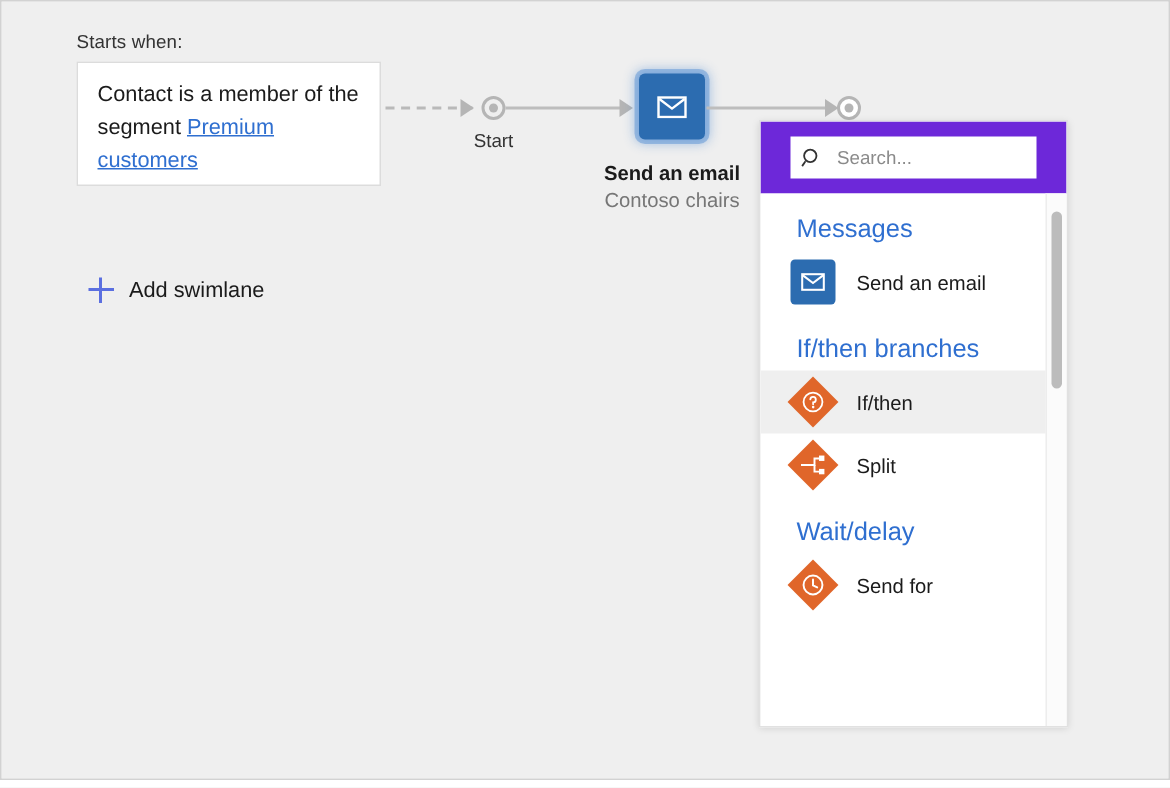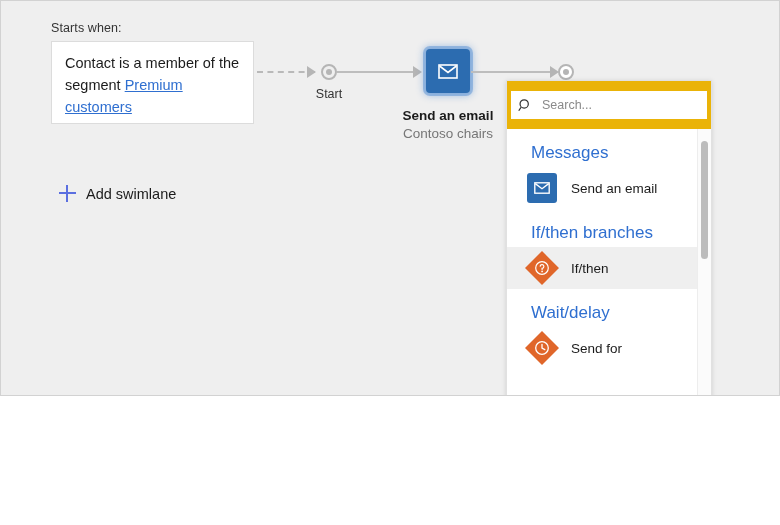--- a/index.html
+++ b/index.html
@@ -8,21 +8,21 @@
   }
   body {
     width: 780px;
     height: 525px;
     font-family: "Liberation Sans", sans-serif;
     background: #ffffff;
   }
   #app {
     position: relative;
     width: 780px;
-    height: 396px;
+    height: 520px;
     box-sizing: border-box;
     border: 1px solid #d2d2d2;
     background: #efefef;
     overflow: hidden;
   }
 
   
   .canvas {
     position: absolute;
     inset: 0;
@@ -191,23 +191,23 @@
     width: 206px;
     height: 405px;
     background: #ffffff;
     border: 1px solid #e1e1e1;
     box-sizing: border-box;
     box-shadow: 0 1px 5px rgba(0,0,0,.13);
     overflow: hidden;
   }
   .panel-header {
     height: 48px;
-    background: #eab308;
-    box-sizing: border-box;
-    padding: 10px 4px;
+    background: #6d28d9;
+    box-sizing: border-box;
+    padding: 10px 20px;
   }
   .search-box {
     display: flex;
     align-items: center;
     height: 28px;
     background: #ffffff;
     padding: 0 7px;
     box-sizing: border-box;
   }
   .search-icon {
@@ -382,20 +382,32 @@
       <div class="panel-item is-active">
         <span class="diamond">
           <svg width="16" height="16" viewBox="0 0 16 16">
             <circle cx="8" cy="8" r="6.3" fill="none" stroke="#ffffff" stroke-width="1.2"></circle>
             <path d="M6.2 6.2a1.85 1.85 0 1 1 1.9 2.1v1.2" fill="none" stroke="#ffffff" stroke-width="1.2" stroke-linecap="round"></path>
             <circle cx="8.1" cy="11.4" r=".85" fill="#ffffff"></circle>
           </svg>
         </span>
         <span class="panel-item-label">If/then</span>
       </div>
+      <div class="panel-item">
+        <span class="diamond">
+          <svg width="18" height="16" viewBox="0 0 18 16">
+            <line x1="1" y1="8" x2="7" y2="8" stroke="#ffffff" stroke-width="1.3"></line>
+            <path d="M7 8 L10 8 L10 3.6 L13 3.6" fill="none" stroke="#ffffff" stroke-width="1.3"></path>
+            <path d="M10 8 L10 12.4 L13 12.4" fill="none" stroke="#ffffff" stroke-width="1.3"></path>
+            <rect x="13" y="1.7" width="3.6" height="3.6" fill="#ffffff"></rect>
+            <rect x="13" y="10.6" width="3.6" height="3.6" fill="#ffffff"></rect>
+          </svg>
+        </span>
+        <span class="panel-item-label">Split</span>
+      </div>
 
       <div class="group-title">Wait/delay</div>
       <div class="panel-item">
         <span class="diamond">
           <svg width="16" height="16" viewBox="0 0 16 16">
             <circle cx="8" cy="8" r="6.3" fill="none" stroke="#ffffff" stroke-width="1.3"></circle>
             <path d="M8 4.3 L8 8.2 L10.8 9.6" fill="none" stroke="#ffffff" stroke-width="1.3" stroke-linecap="round"></path>
           </svg>
         </span>
         <span class="panel-item-label">Send for</span>

